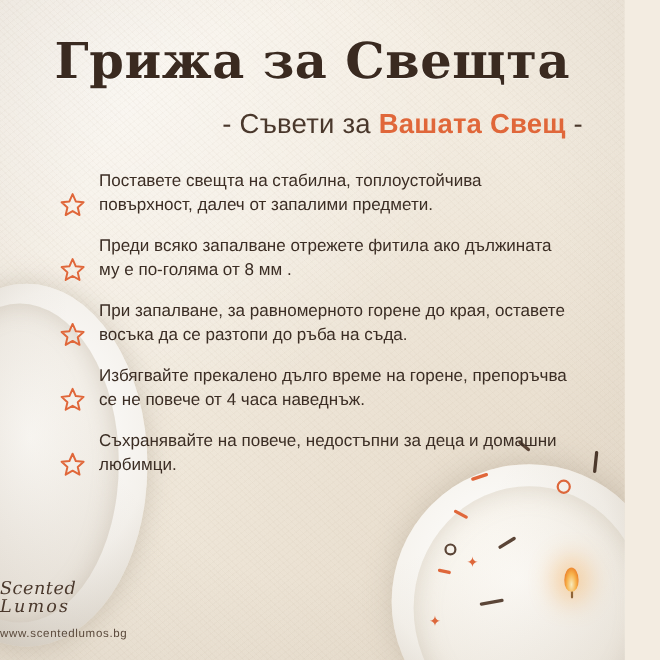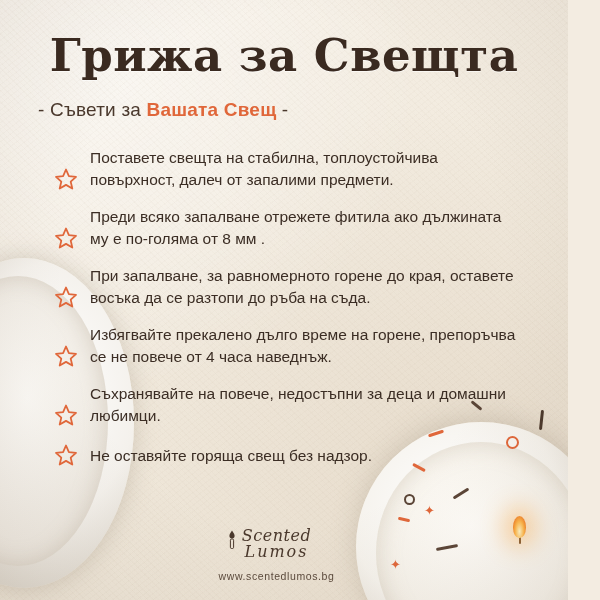--- a/index.html
+++ b/index.html
@@ -132,23 +132,23 @@
     padding-top: 32px;
     font-family: "DejaVu Serif", "Liberation Serif", serif;
     font-size: 45px;
     line-height: 1.08;
     font-weight: 700;
     color: #3a2a20;
     letter-spacing: 0.5px;
     text-shadow: 0 1px 0 rgba(255,255,255,0.6);
   }
   .subtitle {
-    text-align: left;
+    text-align: right;
     margin: 18px 0 0;
-    font-size: 19px;
+    font-size: 25px;
     color: #4a382c;
     letter-spacing: 0.2px;
   }
   .subtitle .accent {
     color: #e0673a;
     font-weight: 600;
   }
 
   .tips {
     list-style: none;
@@ -174,21 +174,20 @@
     line-height: 1.42;
     color: #3b2d24;
     max-width: 440px;
   }
 
   .footer {
     position: absolute;
     left: 0;
     right: 15px;
     bottom: 18px;
-    text-align: center;
     z-index: 6;
   }
   .brand {
     display: inline-block;
     position: relative;
     font-family: "DejaVu Serif", "Liberation Serif", serif;
     color: #4a382c;
     line-height: 1.02;
   }
   .brand .b1 {
@@ -284,28 +283,20 @@
         </span>
         <span class="text">Избягвайте прекалено дълго време на горене, препоръчва се не повече от 4 часа наведнъж.</span>
       </li>
       <li class="tip">
         <span class="star">
           <svg viewBox="0 0 24 24" width="24" height="24" fill="none" stroke="#e0673a" stroke-width="1.8" stroke-linejoin="round">
               <polygon points="12,2.5 14.9,9.1 22,9.8 16.7,14.6 18.3,21.5 12,17.9 5.7,21.5 7.3,14.6 2,9.8 9.1,9.1"></polygon>
             </svg>
         </span>
         <span class="text">Съхранявайте на повече, недостъпни за деца и домашни любимци.</span>
-      </li>
-      <li class="tip">
-        <span class="star">
-          <svg viewBox="0 0 24 24" width="24" height="24" fill="none" stroke="#e0673a" stroke-width="1.8" stroke-linejoin="round">
-              <polygon points="12,2.5 14.9,9.1 22,9.8 16.7,14.6 18.3,21.5 12,17.9 5.7,21.5 7.3,14.6 2,9.8 9.1,9.1"></polygon>
-            </svg>
-        </span>
-        <span class="text">Не оставяйте горяща свещ без надзор.</span>
       </li>
     </ul>
   </div>
 
   <div class="footer">
     <div class="brand">
       <span class="brand-mark">
         <svg viewBox="0 0 12 20" width="12" height="20">
             <path d="M6 0.5 C7.6 3 8.6 4.4 8.6 5.8 A2.6 2.6 0 0 1 3.4 5.8 C3.4 4.4 4.4 3 6 0.5Z" fill="#4a382c"></path>
             <rect x="4.4" y="9" width="3.2" height="9.5" rx="1.2" fill="none" stroke="#4a382c" stroke-width="1"></rect>

